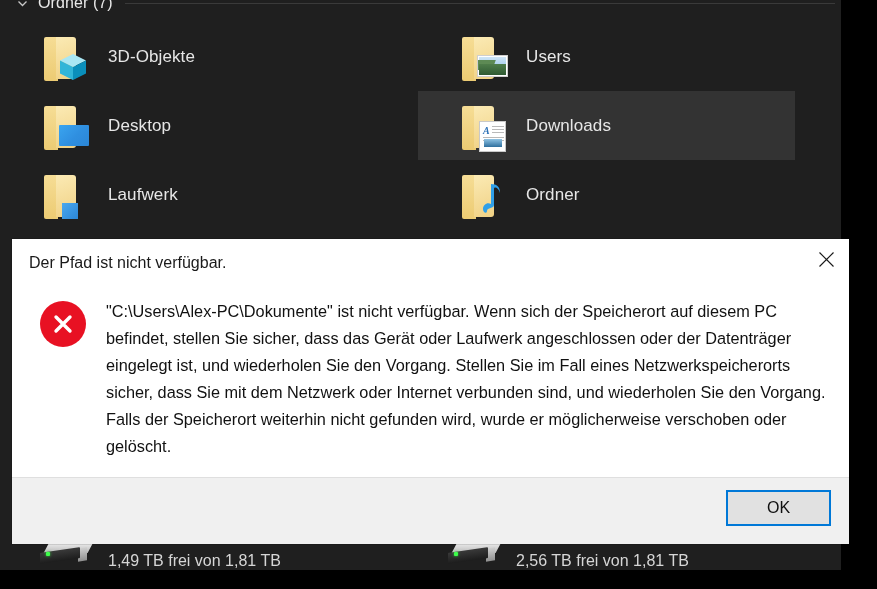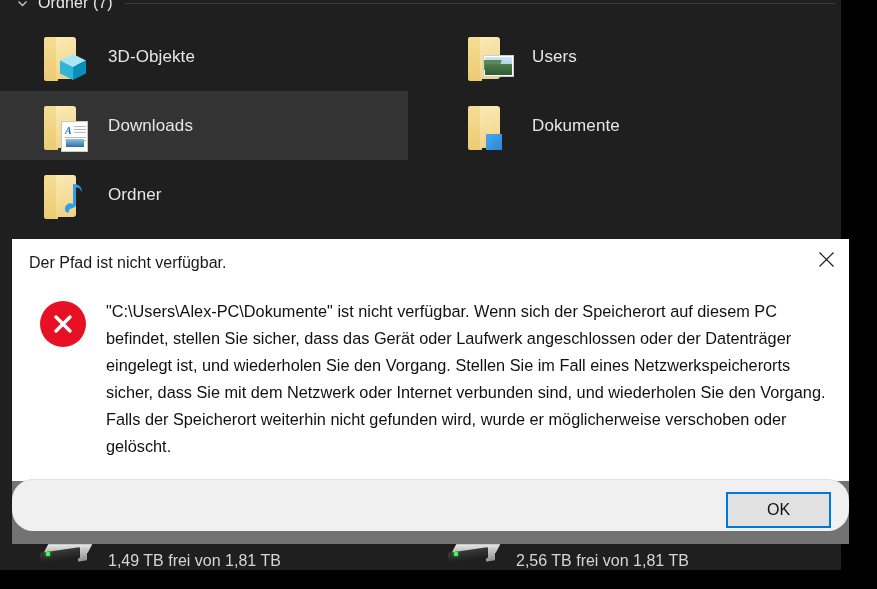--- a/index.html
+++ b/index.html
@@ -59,21 +59,21 @@
   }
 
   
   #folder-grid {
     position: absolute;
     left: 0; top: 22px;
     width: 841px;
     display: grid;
     grid-template-columns: 408px 377px;
     grid-auto-rows: 69px;
-    column-gap: 16px;
+    column-gap: 10px;
   }
   .folder-item {
     display: flex;
     align-items: center;
     padding-left: 34px;
     height: 69px;
   }
   .folder-item.selected { background: #333333; }
   .folder-icon {
     width: 62px; height: 52px;
@@ -108,21 +108,21 @@
     font-size: 16px;
     margin-left: 12px;
     white-space: nowrap;
   }
 
   
   #dialog {
     position: absolute;
     left: 12px; top: 239px;
     width: 837px; height: 305px;
-    background: #737373;
+    background: #5eead4;
     box-shadow: 0 0 0 1px rgba(0,0,0,0.12);
   }
   #dlg-titlebar {
     position: relative;
     height: 48px;
     background: #ffffff;
     display: flex;
     align-items: center;
   }
   #dlg-title {
@@ -160,25 +160,24 @@
     margin-left: 20px;
     color: #111111;
     font-size: 16.3px;
     line-height: 27px;
     max-width: 735px;
     padding-top: 3px;
   }
 
   #dlg-footer {
     position: absolute;
-    left: 0; bottom: 13px;
-    width: 837px; height: 52px;
+    left: 0; bottom: 0;
+    width: 837px; height: 67px;
     background: #f0f0f0;
     border-top: 1px solid #dfdfdf;
-    border-radius: 21px;
   }
   #ok-button {
     position: absolute;
     right: 18px; top: 12px;
     width: 105px; height: 36px;
     background: #e1e1e1;
     border: 2px solid #0078d7;
     color: #101010;
     font-family: "Liberation Sans", sans-serif;
     font-size: 16px;
@@ -309,20 +308,30 @@
             <span class="ov-pic">
                 <span class="sky"></span>
                 <span class="hill2"></span>
                 <span class="hill"></span>
               </span>
           </span>
         </span>
         <span class="folder-label">Users</span>
       </div>
 
+      <div class="folder-item">
+        <span class="folder-icon">
+          <span class="fld-back"></span>
+            <span class="fld-front"></span>
+          <span class="fld-overlay">
+              <span class="ov-desktop"></span>
+            </span>
+        </span>
+        <span class="folder-label">Desktop</span>
+      </div>
 
       <div class="folder-item selected">
         <span class="folder-icon">
           <span class="fld-back"></span>
             <span class="fld-front"></span>
           <span class="fld-overlay">
             <span class="ov-doc">
               <span class="a">A</span>
               <span class="ln" style="top:4px;"></span>
               <span class="ln" style="top:7px;"></span>
@@ -337,21 +346,21 @@
       </div>
 
       <div class="folder-item">
         <span class="folder-icon">
           <span class="fld-back"></span>
             <span class="fld-front"></span>
           <span class="fld-overlay">
               <span class="ov-dl"></span>
             </span>
         </span>
-        <span class="folder-label">Dokumente</span>
+        <span class="folder-label">Laufwerk</span>
       </div>
 
       <div class="folder-item">
         <span class="folder-icon">
           <span class="fld-back"></span>
             <span class="fld-front"></span>
           <span class="fld-overlay">
             <svg class="ov-music" viewBox="0 0 26 34" aria-hidden="true">
               <path d="M10 28 C10 24 17 26 17 22 L17 6 C17 3 22 5 23 10 C23 4 20 1 14 1 L14 21 C10 19 6 22 6 26 C6 30 10 31 10 28 Z" fill="#2f9fe8"></path>
             </svg>

